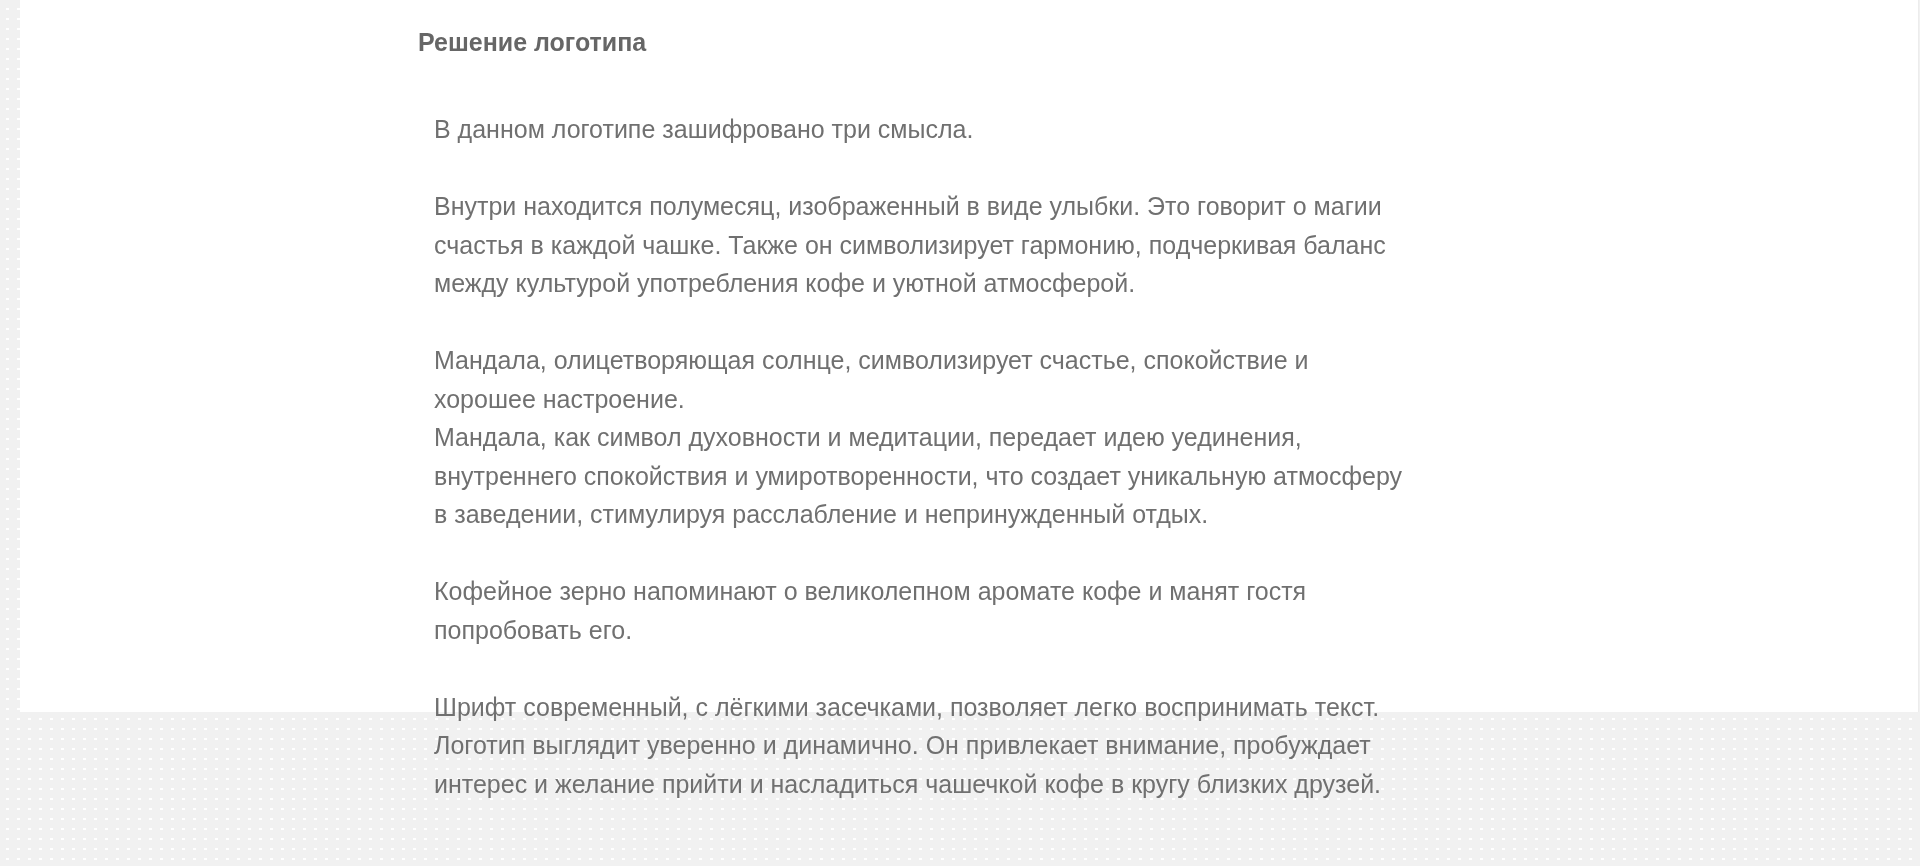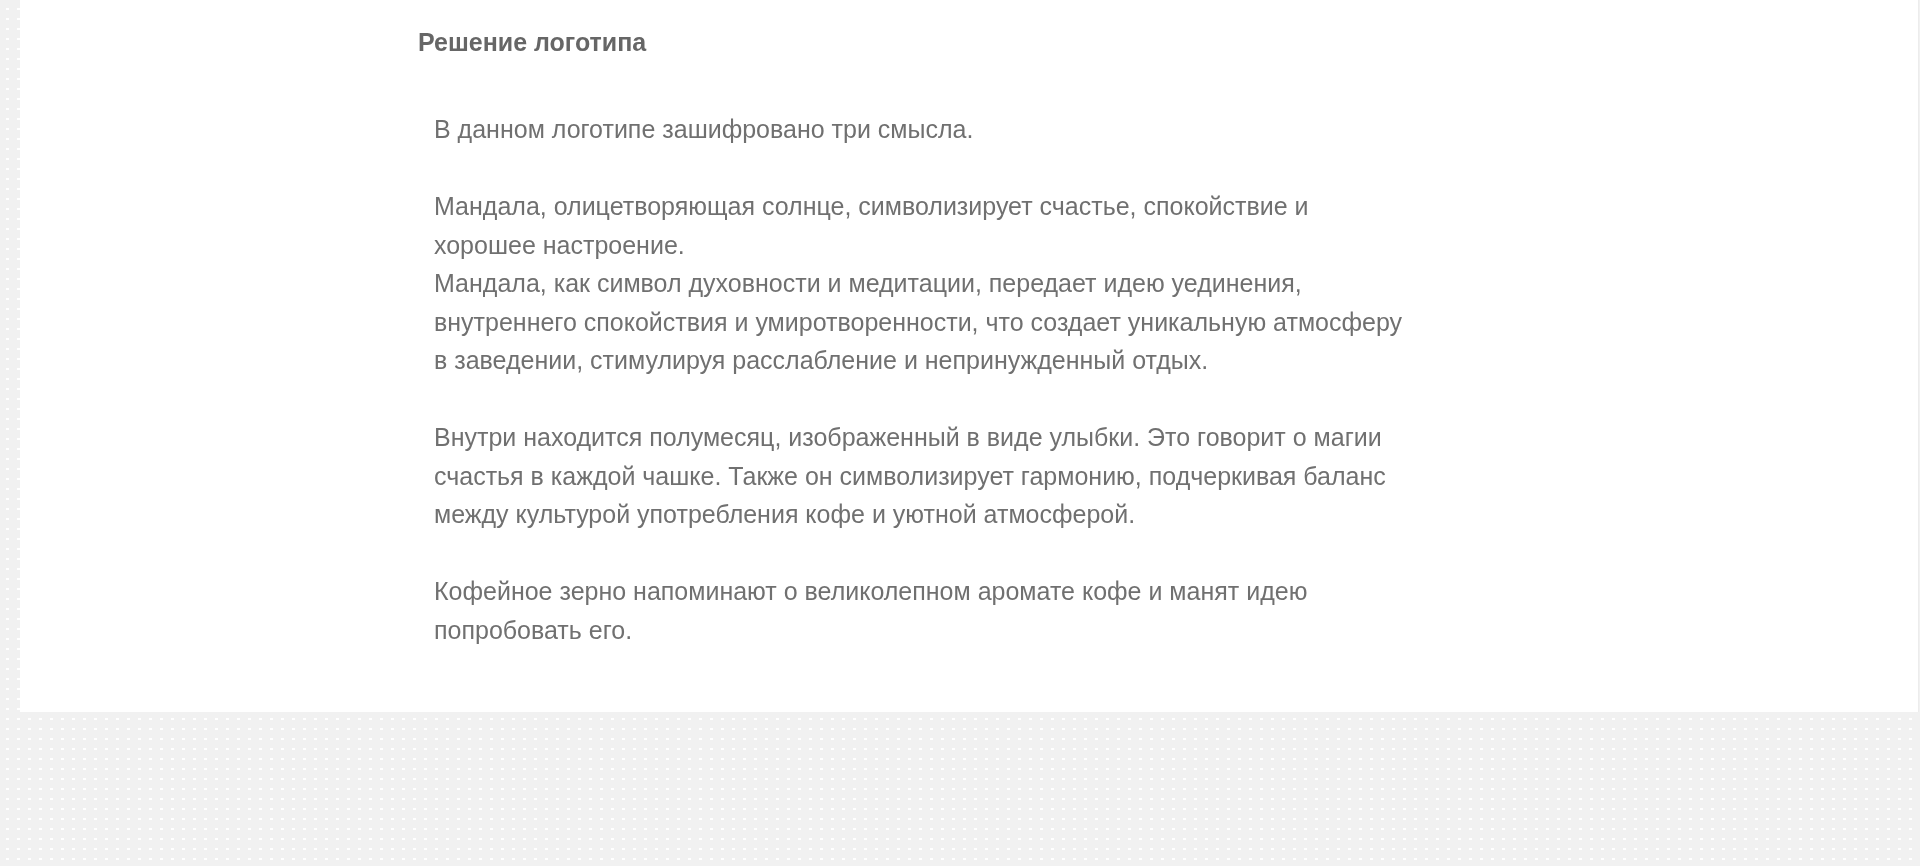--- a/index.html
+++ b/index.html
@@ -54,24 +54,27 @@
     margin-top: 38.5px;
   }
 </style>
 </head>
 <body>
 
 <div class="content-card">
   <article class="text-block">
     <h2>Решение логотипа</h2>
     <p>В данном логотипе зашифровано три смысла.</p>
+    <p>Внутри находится полумесяц, изображенный в виде улыбки. Это говорит о магии
+счастья в каждой чашке. Также он символизирует гармонию, подчеркивая баланс
+между культурой употребления кофе и уютной атмосферой.</p>
     <p>Мандала, олицетворяющая солнце, символизирует счастье, спокойствие и
 хорошее настроение.
 Мандала, как символ духовности и медитации, передает идею уединения,
 внутреннего спокойствия и умиротворенности, что создает уникальную атмосферу
 в заведении, стимулируя расслабление и непринужденный отдых.</p>
-    <p>Внутри находится полумесяц, изображенный в виде улыбки. Это говорит о магии
-счастья в каждой чашке. Также он символизирует гармонию, подчеркивая баланс
-между культурой употребления кофе и уютной атмосферой.</p>
-    <p>Кофейное зерно напоминают о великолепном аромате кофе и манят идею
+    <p>Кофейное зерно напоминают о великолепном аромате кофе и манят гостя
 попробовать его.</p>
+    <p>Шрифт современный, с лёгкими засечками, позволяет легко воспринимать текст.
+Логотип выглядит уверенно и динамично. Он привлекает внимание, пробуждает
+интерес и желание прийти и насладиться чашечкой кофе в кругу близких друзей.</p>
   </article>
 </div>
 
 </body></html>

